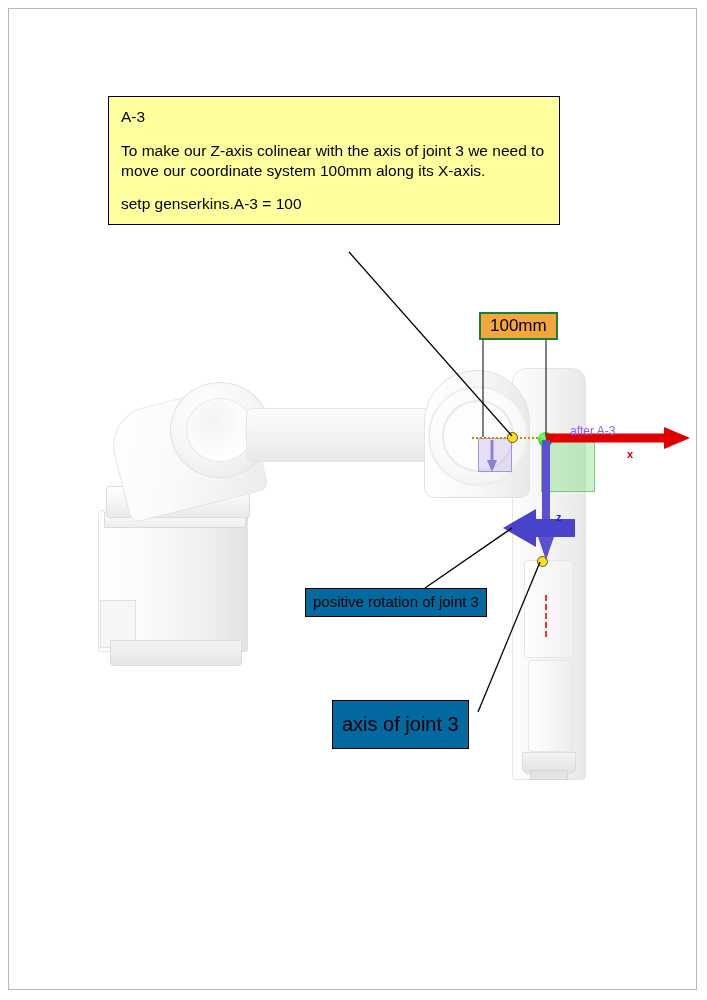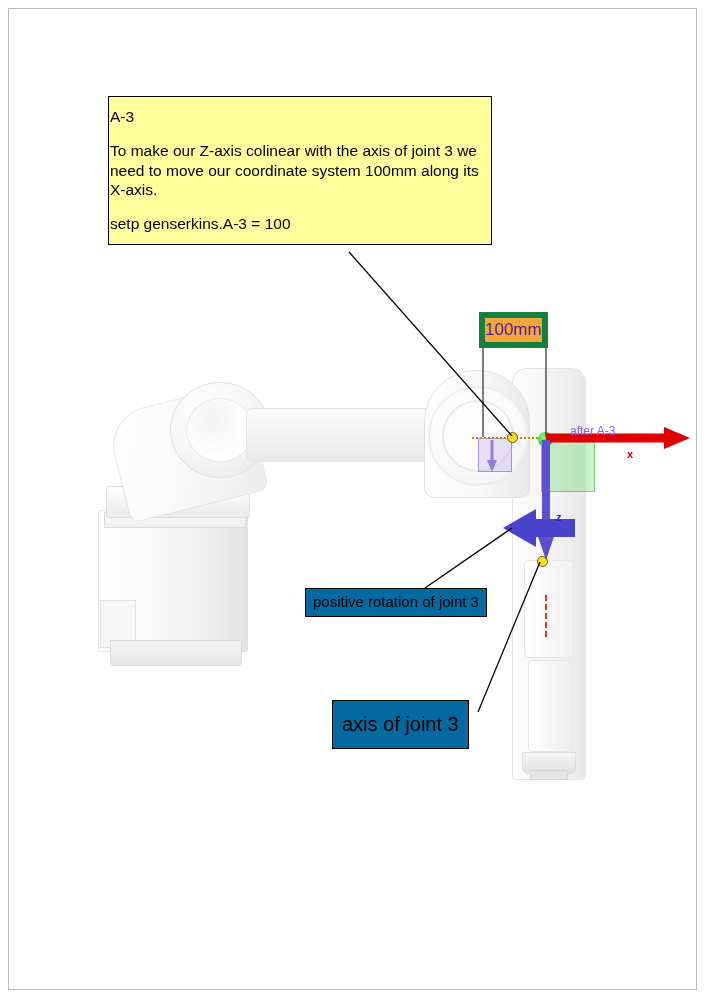--- a/index.html
+++ b/index.html
@@ -180,40 +180,40 @@
     font-size: 15px;
     color: #000000;
     padding: 4px 7px;
     white-space: nowrap;
     line-height: 1.25;
   }
   .callout.big { font-size: 20px; padding: 11px 9px; }
   .note-box {
     position: absolute;
     left: 108px; top: 96px;
-    width: 384px;
+    width: 452px;
     background: #ffff9e;
     border: 1px solid #000000;
-    padding: 10px 1px;
+    padding: 10px 12px;
     font-size: 15.5px;
     line-height: 1.28;
     color: #000000;
     box-sizing: border-box;
   }
   .note-title { margin: 0 0 14px 0; }
   .note-body { margin: 0 0 14px 0; }
   .note-cmd { margin: 0; }
   .dim-box {
     position: absolute;
     left: 479px; top: 312px;
     background: #f3a63c;
-    border: 6px solid #15803d;
+    border: 2px solid #15803d;
     font-size: 17px;
-    padding: 2px 0;
-    color: #4c1d95;
+    padding: 2px 9px;
+    color: #000000;
   }
   .axis-label {
     position: absolute;
     font-size: 11px;
     font-weight: bold;
   }
   .axis-x-label { color: #d00000; }
   .axis-z-label { color: #2222cc; }
   .after-label {
     position: absolute;

